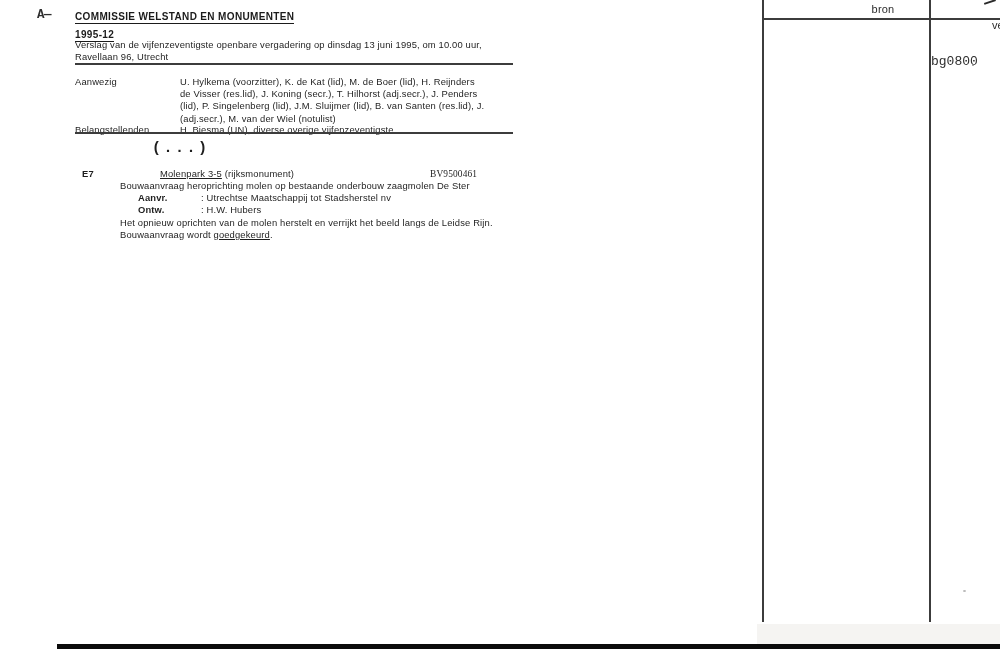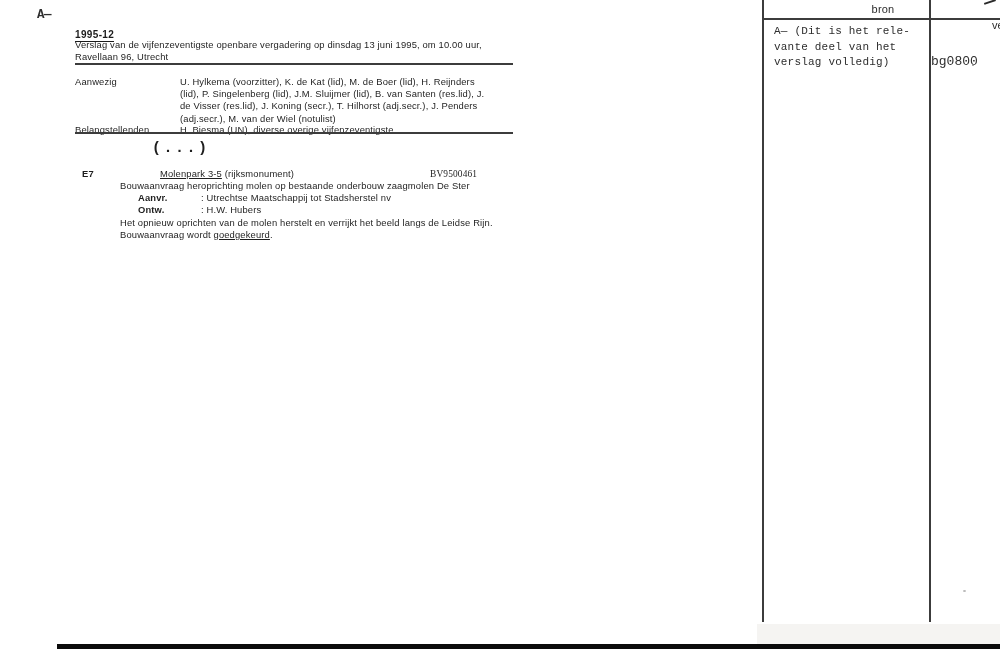--- a/index.html
+++ b/index.html
@@ -93,35 +93,35 @@
   .bottom-bar { background: #0b0b0b; }
 </style>
 </head>
 <body>
 
 <div class="page">
 
   <div class="abs typewriter margin-note" style="left:37px; top:8px;">A—</div>
 
   <div class="abs" style="left:75px; top:6px;">
-    <br>
+    <span class="title-line">COMMISSIE WELSTAND EN MONUMENTEN</span><br>
     <span class="title-line" style="margin-top:2px;text-align:right;">1995-12</span>
   </div>
 
   <div class="abs doc-text" style="left:75px; top:39px;">
     <div>Verslag van de vijfenzeventigste openbare vergadering op dinsdag 13 juni 1995, om 10.00 uur,</div>
     <div>Ravellaan 96, Utrecht</div>
   </div>
   <div class="abs hrule" style="left:75px; top:63px; width:438px;"></div>
 
   <div class="abs doc-text" style="left:75px; top:76px;">Aanwezig</div>
   <div class="abs doc-text" style="left:180px; top:76px;">
     <div>U. Hylkema (voorzitter), K. de Kat (lid), M. de Boer (lid), H. Reijnders</div>
+    <div>de Visser (res.lid), J. Koning (secr.), T. Hilhorst (adj.secr.), J. Penders</div>
     <div>(lid), P. Singelenberg (lid), J.M. Sluijmer (lid), B. van Santen (res.lid), J.</div>
-    <div>de Visser (res.lid), J. Koning (secr.), T. Hilhorst (adj.secr.), J. Penders</div>
     <div>(adj.secr.), M. van der Wiel (notulist)</div>
   </div>
   <div class="abs doc-text" style="left:75px; top:124px;">Belangstellenden</div>
   <div class="abs doc-text" style="left:180px; top:124px;">H. Biesma (UN), diverse overige vijfenzeventigste</div>
   <div class="abs hrule" style="left:75px; top:132px; width:438px;"></div>
 
   <div class="abs ellipsis-note" style="left:152px; top:140px;">(...)</div>
 
   <div class="abs doc-text doc-bold" style="left:82px; top:168px;">E7</div>
   <div class="abs doc-text" style="left:120px; top:168px;margin-left:40px;">
@@ -143,25 +143,20 @@
     </div>
   </div>
 
   <div class="abs vline" style="left:762px; top:0; height:622px;"></div>
   <div class="abs vline" style="left:929px; top:0; height:622px;"></div>
   <div class="abs hrule" style="left:762px; top:18px; width:238px;"></div>
 
   <div class="abs col-header" style="left:763px; top:3px; width:166px;">bron</div>
   <div class="abs col-header" style="left:930px; top:19px; width:93px;">verwerkt</div>
 
-  <div class="abs typewriter tw-note" style="left:774px; top:24px;">
-    <div>A— (Dit is het rele-</div>
-    <div>vante deel van het</div>
-    <div>verslag volledig)</div>
-  </div>
   <div class="abs typewriter tw-big" style="left:931px; top:54px;">bg0800</div>
 
   <div class="abs corner-mark" style="left:984px; top:1px;"></div>
   <div class="abs speck" style="left:972px; top:64px; width:2px; height:2px; background:#8a8a8a;"></div>
   <div class="abs speck" style="left:963px; top:590px; width:3px; height:2px;"></div>
   <div class="abs gray-patch" style="left:757px; top:624px; width:243px; height:25px;"></div>
   <div class="abs bottom-bar" style="left:57px; top:644px; width:943px; height:5px;"></div>
 
 </div>
 

